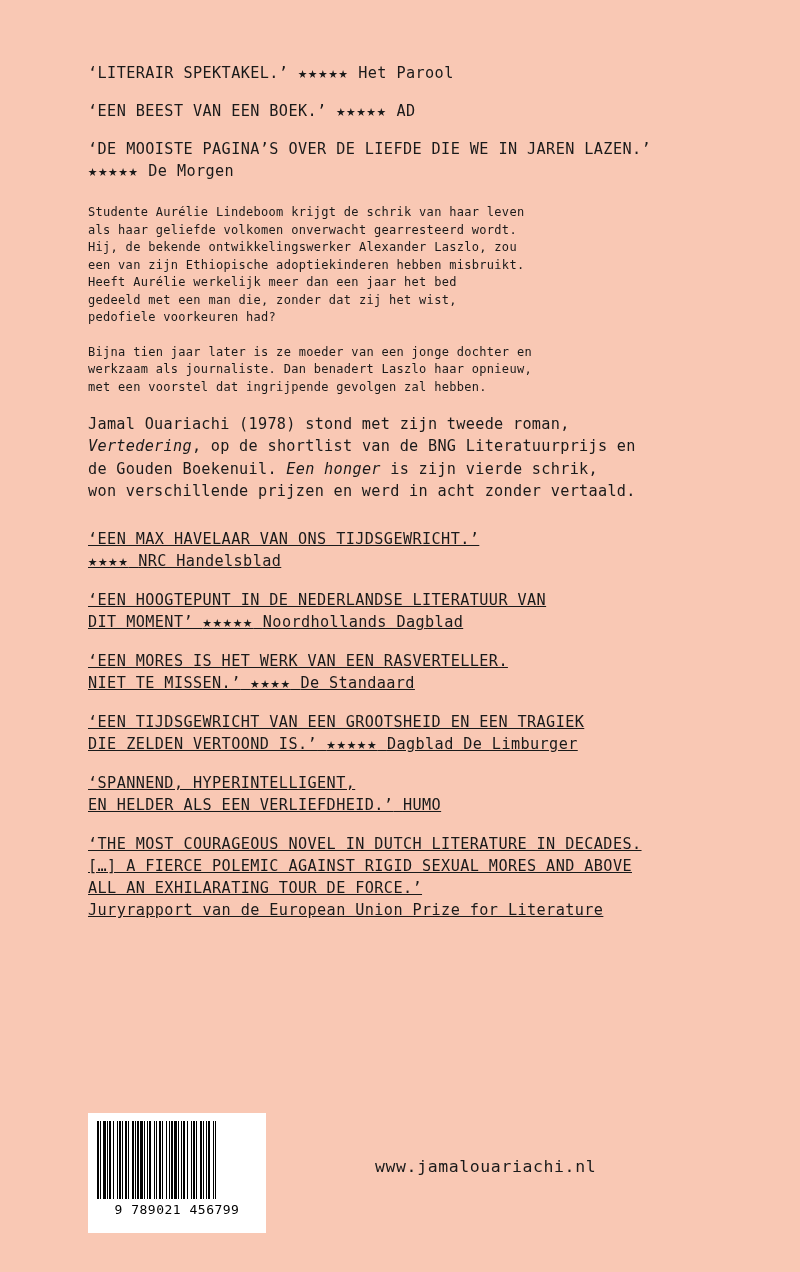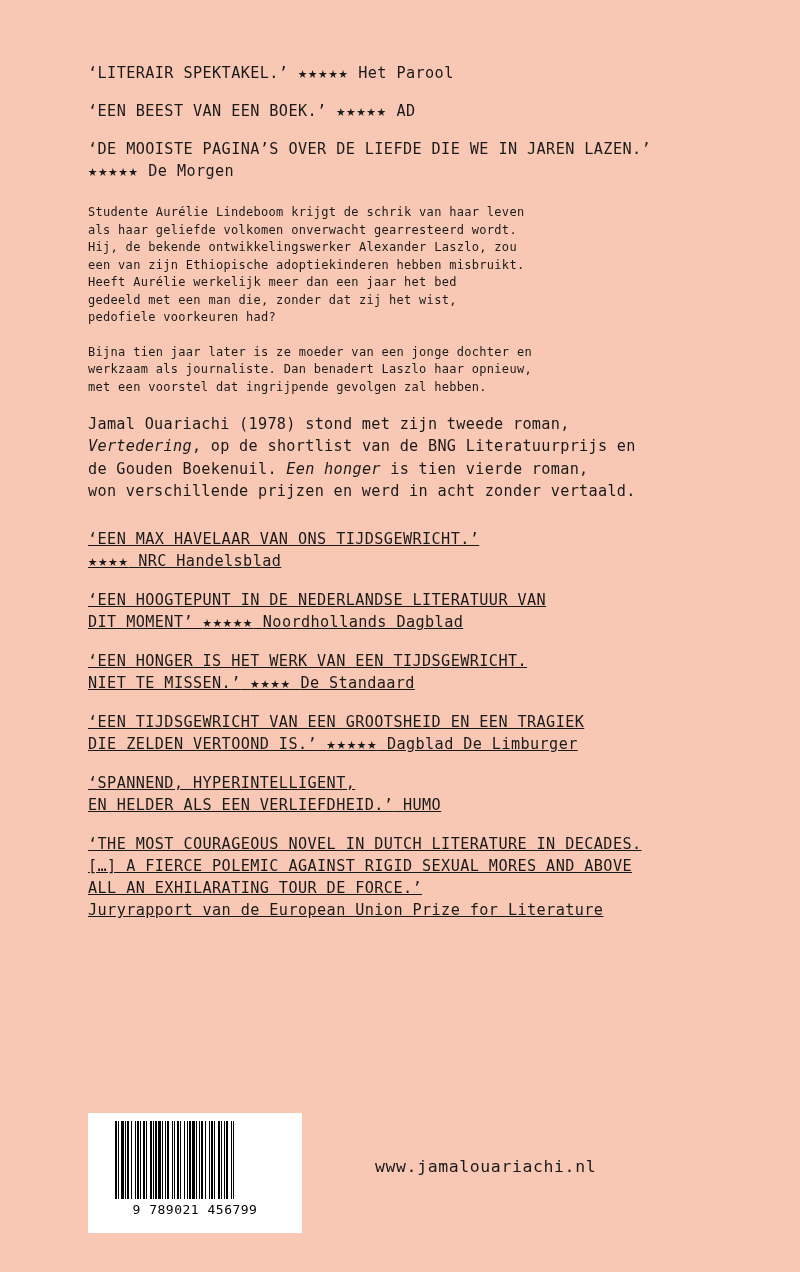--- a/index.html
+++ b/index.html
@@ -63,21 +63,21 @@
     position: absolute;
     left: 0;
     bottom: 0;
     width: 800px;
     height: 190px;
   }
   .barcode-box {
     position: absolute;
     left: 88px;
     bottom: 39px;
-    width: 214px;
+    width: 178px;
     height: 120px;
     background: #ffffff;
     box-sizing: border-box;
     padding: 8px 9px 16px 9px;
     display: flex;
     flex-direction: column;
     align-items: center;
     justify-content: flex-start;
   }
   .bars {
@@ -127,29 +127,29 @@
 als haar geliefde volkomen onverwacht gearresteerd wordt.
 Hij, de bekende ontwikkelingswerker Alexander Laszlo, zou
 een van zijn Ethiopische adoptiekinderen hebben misbruikt.
 Heeft Aurélie werkelijk meer dan een jaar het bed
 gedeeld met een man die, zonder dat zij het wist,
 pedofiele voorkeuren had?</div>
   <div class="blurb">Bijna tien jaar later is ze moeder van een jonge dochter en
 werkzaam als journaliste. Dan benadert Laszlo haar opnieuw,
 met een voorstel dat ingrijpende gevolgen zal hebben.</div>
 
-  <div class="bio"><span>Jamal Ouariachi (1978) stond met zijn tweede roman,</span><br><i>Vertedering</i><span>, op de shortlist van de BNG Literatuurprijs en</span><br><span>de Gouden Boekenuil. </span><i>Een honger</i><span> is tien vierde roman,</span><br><span>won verschillende prijzen en werd in acht zonder vertaald.</span></div>
+  <div class="bio"><span>Jamal Ouariachi (1978) stond met zijn tweede roman,</span><br><i>Vertedering</i><span>, op de shortlist van de BNG Literatuurprijs en</span><br><span>de Gouden Boekenuil. </span><i>Een honger</i><span> is zijn vierde schrik,</span><br><span>won verschillende prijzen en werd in acht zonder vertaald.</span></div>
 
   <div class="lower-quotes">
 
     <div class="quote-block"><span>‘EEN MAX HAVELAAR VAN ONS TIJDSGEWRICHT.’</span><br><span class="stars">★★★★</span> <span>NRC Handelsblad</span></div>
 
     <div class="quote-block"><span>‘EEN HOOGTEPUNT IN DE NEDERLANDSE LITERATUUR VAN</span><br><span>DIT MOMENT’</span> <span class="stars">★★★★★</span> <span>Noordhollands Dagblad</span></div>
 
-    <div class="quote-block"><span>‘EEN HONGER IS HET WERK VAN EEN TIJDSGEWRICHT.</span><br><span>NIET TE MISSEN.’</span> <span class="stars">★★★★</span> <span>De Standaard</span></div>
+    <div class="quote-block"><span>‘EEN MORES IS HET WERK VAN EEN RASVERTELLER.</span><br><span>NIET TE MISSEN.’</span> <span class="stars">★★★★</span> <span>De Standaard</span></div>
 
     <div class="quote-block"><span>‘EEN TIJDSGEWRICHT VAN EEN GROOTSHEID EN EEN TRAGIEK</span><br><span>DIE ZELDEN VERTOOND IS.’</span> <span class="stars">★★★★★</span> <span>Dagblad De Limburger</span></div>
 
     <div class="quote-block"><span>‘SPANNEND, HYPERINTELLIGENT,</span><br><span>EN HELDER ALS EEN VERLIEFDHEID.’</span> <span>HUMO</span></div>
 
     <div class="quote-block"><span>‘THE MOST COURAGEOUS NOVEL IN DUTCH LITERATURE IN DECADES.</span><br><span>[…] A FIERCE POLEMIC AGAINST RIGID SEXUAL MORES AND ABOVE</span><br><span>ALL AN EXHILARATING TOUR DE FORCE.’</span><br><span>Juryrapport van de European Union Prize for Literature</span></div>
 
   </div>
 
   <div class="footer">

